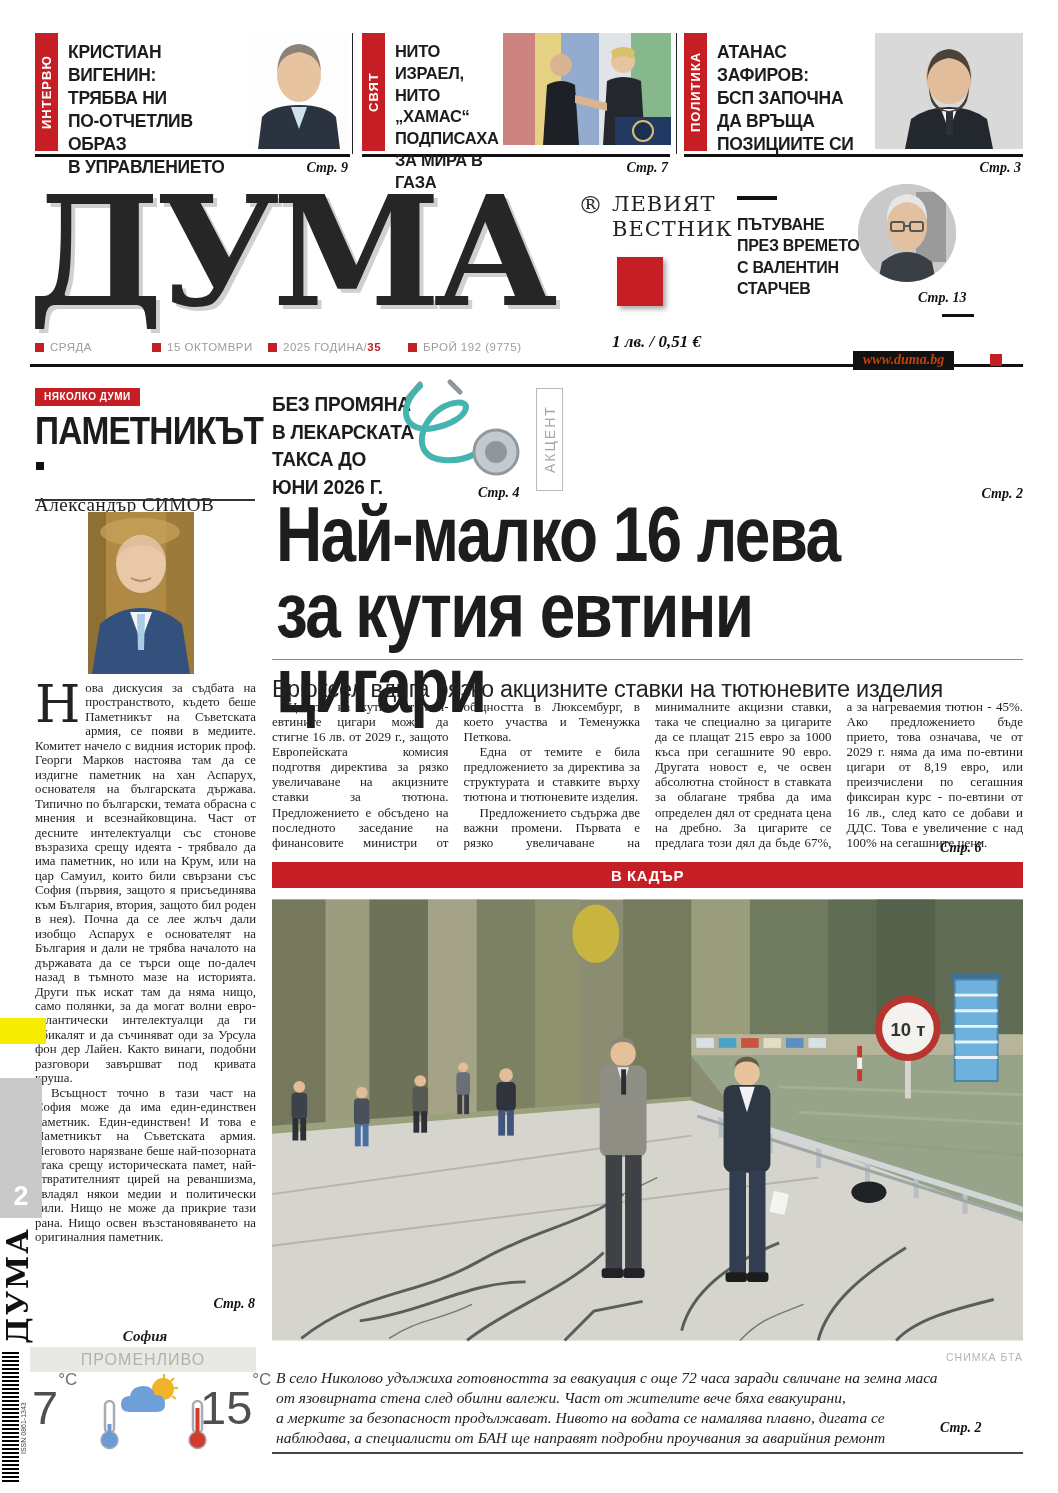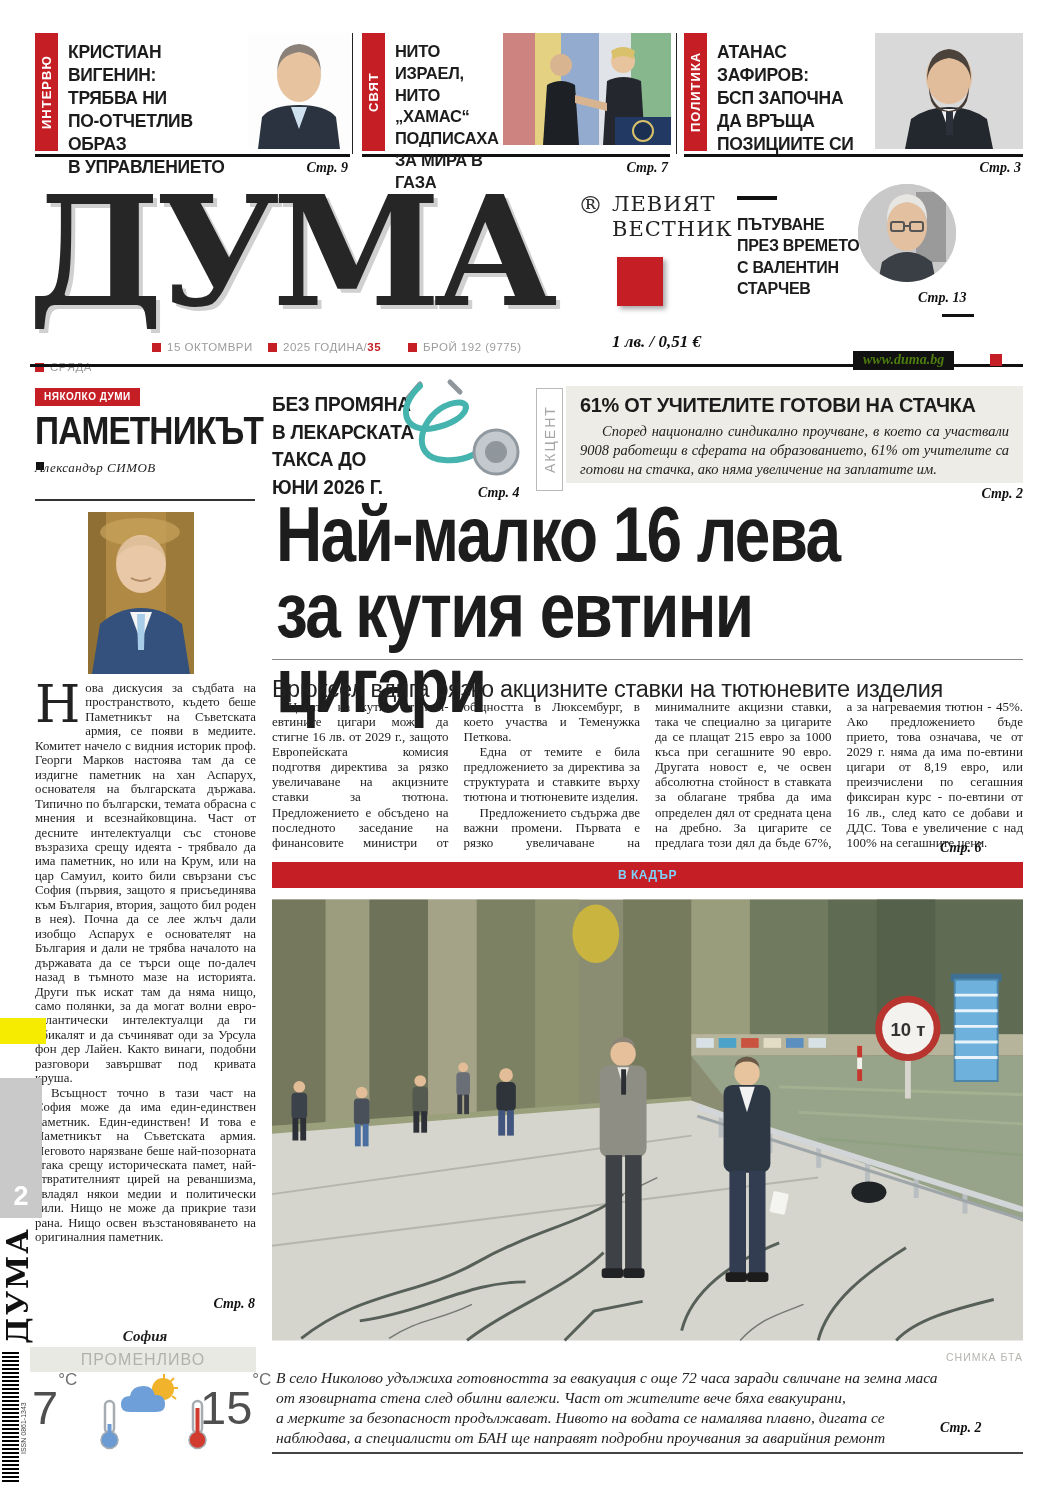--- a/index.html
+++ b/index.html
@@ -35,30 +35,30 @@
   #promo-title{left:737px;top:214px;font-weight:bold;font-size:16px;line-height:1.33;letter-spacing:-0.3px;}
   #promo-photo{left:858px;top:184px;width:98px;height:98px;border-radius:50%;overflow:hidden;background:#c9c9c9;}
   #promo-page{left:918px;top:290px;}
   #promo-dash2{left:942px;top:314px;width:32px;height:3px;background:#111;}
   .dl{position:absolute;top:341px;font-size:11.5px;color:#9c9c9c;letter-spacing:0.5px;}
   .dl .sq{display:inline-block;width:9px;height:9px;background:var(--red);margin-right:6px;vertical-align:-1px;}
   .dl .hl{color:var(--red);font-weight:bold;}
   #price{left:612px;top:332px;font-family:"Liberation Serif",serif;font-style:italic;font-weight:bold;
          font-size:17px;color:#111;}
   #head-rule{left:30px;top:364px;width:993px;height:3px;background:#111;}
-  #website{left:853px;top:351px;background:#111;color:#4d7c0f;padding:1px 10px 2px;
+  #website{left:853px;top:351px;background:#111;color:#c2410c;padding:1px 10px 2px;
            font-family:"Liberation Serif",serif;font-style:italic;font-weight:bold;font-size:14px;}
   #website-sq{left:990px;top:354px;width:12px;height:12px;background:var(--red);}
   
   #op-kicker{left:35px;top:388px;background:var(--red);color:#fff;font-weight:bold;font-size:10px;
              padding:3px 9px 4px;letter-spacing:0.5px;}
   #op-title{left:35px;top:410px;font-size:38px;font-weight:bold;letter-spacing:-1px;
             transform:scaleX(0.88);transform-origin:left top;}
   #op-bullet{left:36px;top:462px;width:8px;height:8px;background:#111;}
-  #op-author{left:35px;top:460px;font-family:"Liberation Serif",serif;font-style:italic;font-size:13px;letter-spacing:0.5px;}
+  #op-author{left:35px;top:494px;font-family:"Liberation Serif",serif;font-size:19px;letter-spacing:0.5px;}
   #op-rule{left:35px;top:499px;width:220px;height:2px;background:#333;}
   #op-photo{left:88px;top:512px;width:106px;height:162px;overflow:hidden;}
   #op-body{left:35px;top:681px;width:221px;height:612px;overflow:hidden;
            font-family:"Liberation Serif",serif;font-size:12.8px;line-height:1.13;text-align:justify;color:#222;}
   #op-body p{margin:0;}
   #op-body p + p{text-indent:16px;}
   .dropcap{float:left;font-family:"DejaVu Serif",serif;font-size:52px;line-height:42px;padding:2px 5px 0 0;}
   #op-page{left:35px;top:1296px;width:220px;text-align:right;}
   
   #wx-city{left:35px;top:1328px;width:220px;text-align:center;font-family:"Liberation Serif",serif;
@@ -94,22 +94,22 @@
   #akcent-page{left:566px;top:486px;width:457px;text-align:right;}
   #headline{left:276px;top:497px;font-weight:bold;font-size:78px;line-height:0.97;letter-spacing:-2px;
             color:#1d1d1d;transform:scaleX(0.82);transform-origin:left top;}
   #subhead{left:272px;top:659px;width:751px;border-top:1px solid #888;padding-top:16px;
            font-size:23.5px;color:#222;letter-spacing:-0.3px;}
   #bodycols{left:272px;top:699px;width:751px;height:164px;column-count:4;column-gap:15px;column-fill:auto;
             overflow:hidden;font-family:"Liberation Serif",serif;font-size:13px;line-height:1.16;
             text-align:justify;color:#222;}
   #bodycols p{margin:0;text-indent:16px;}
   #main-page{left:940px;top:840px;}
-  #photo-band{left:272px;top:862px;width:751px;height:26px;background:var(--red);color:#7dd3fc;
-              display:flex;align-items:center;justify-content:center;font-weight:bold;font-size:12px;letter-spacing:0.5px;}
+  #photo-band{left:272px;top:862px;width:751px;height:26px;background:var(--red);color:#ffffff;
+              display:flex;align-items:center;justify-content:center;font-weight:bold;font-size:15px;letter-spacing:0.5px;}
   #main-photo{left:272px;top:894px;width:751px;height:452px;overflow:hidden;}
   #photo-credit{left:272px;top:1351px;width:751px;text-align:right;font-size:10.5px;color:#b5b5b0;letter-spacing:1px;}
   #caption{left:276px;top:1368px;width:700px;font-family:"Liberation Serif",serif;font-style:italic;
            font-size:15.5px;line-height:1.3;color:#222;}
   #caption-page{left:940px;top:1420px;}
   #bottom-rule{left:272px;top:1452px;width:751px;height:2px;background:#444;}
 </style>
 </head>
 <body>
 
@@ -212,21 +212,21 @@
       <ellipse cx="49" cy="42" rx="20" ry="25" fill="#e3c0a0"></ellipse>
       <path d="M29 38 Q28 12 49 10 Q70 12 69 38 Q66 20 49 18 Q32 20 29 38" fill="#e8e6e2"></path>
       <rect x="33" y="38" width="13" height="9" rx="2" fill="none" stroke="#555" stroke-width="2"></rect>
       <rect x="52" y="38" width="13" height="9" rx="2" fill="none" stroke="#555" stroke-width="2"></rect>
       <line x1="46" y1="42" x2="52" y2="42" stroke="#555" stroke-width="2"></line>
     </svg>
   </div>
   <div id="promo-page" class="abs pageref">Стр. 13</div>
   <div id="promo-dash2" class="abs"></div>
 
-  <span class="dl" style="left:35px;margin-top:20px;"><span class="sq"></span><span>СРЯДА</span></span>
+  <span class="dl" style="left:35px;"><span class="sq"></span><span>СРЯДА</span></span>
   <span class="dl" style="left:152px;"><span class="sq"></span><span>15 ОКТОМВРИ</span></span>
   <span class="dl" style="left:268px;"><span class="sq"></span><span>2025 ГОДИНА/</span><span class="hl">35</span></span>
   <span class="dl" style="left:408px;"><span class="sq"></span><span>БРОЙ 192 (9775)</span></span>
   <div id="price" class="abs">1 лв. / 0,51 €</div>
 
   <div id="head-rule" class="abs"></div>
   <div id="website" class="abs">www.duma.bg</div>
   <div id="website-sq" class="abs"></div>
 
   <div id="op-kicker" class="abs">НЯКОЛКО ДУМИ</div>
@@ -302,24 +302,20 @@
       <line x1="20" y1="22" x2="32" y2="8" stroke="#8f979d" stroke-width="5" stroke-linecap="round"></line>
       <line x1="62" y1="6" x2="72" y2="16" stroke="#8f979d" stroke-width="5" stroke-linecap="round"></line>
       <path d="M32 10 C 8 32, 16 58, 46 52 C 82 45, 88 20, 62 28 C 32 38, 20 82, 56 84 C 82 86, 94 74, 102 64" fill="none" stroke="#45b3ae" stroke-width="6" stroke-linecap="round"></path>
       <circle cx="108" cy="76" r="22" fill="#c3c9cd" stroke="#9199a0" stroke-width="3"></circle>
       <circle cx="108" cy="76" r="11" fill="#8f979d"></circle>
     </svg>
   </div>
   <div id="med-page" class="abs pageref">Стр. 4</div>
 
   <div id="akcent-label" class="abs vlabel">АКЦЕНТ</div>
-  <div id="akcent-box" class="abs">
-    <div id="akcent-title">61% ОТ УЧИТЕЛИТЕ ГОТОВИ НА СТАЧКА</div>
-    <div id="akcent-text">Според национално синдикално проучване, в което са участвали 9008 работещи в сферата на образованието, 61% от учителите са готови на стачка, ако няма увеличение на заплатите им.</div>
-  </div>
   <div id="akcent-page" class="abs pageref">Стр. 2</div>
 
   <div id="headline" class="abs pre">Най-малко 16 лева
 за кутия евтини цигари</div>
   <div id="subhead" class="abs">Брюксел вдига рязко акцизните ставки на тютюневите изделия</div>
   <div id="bodycols" class="abs">
     <p>Цената на кутия от най-евтините цигари може да стигне 16 лв. от 2029 г., защото Европейската комисия подготвя директива за рязко увеличаване на акцизните ставки за тютюна. Предложението е обсъдено на последното заседание на финансовите министри от общността в Люксембург, в което участва и Теменужка Петкова.</p>
     <p>Една от темите е била предложението за директива за структурата и ставките върху тютюна и тютюневите изделия.</p>
     <p>Предложението съдържа две важни промени. Първата е рязко увеличаване на минималните акцизни ставки, така че специално за цигарите да се плащат 215 евро за 1000 къса при сегашните 90 евро. Другата новост е, че освен абсолютна стойност в ставката за облагане трябва да има определен дял от средната цена на дребно. За цигарите се предлага този дял да бъде 67%, а за нагреваемия тютюн - 45%. Ако предложението бъде прието, това означава, че от 2029 г. няма да има по-евтини цигари от 8,19 евро, или преизчислени по сегашния фиксиран курс - по-евтини от 16 лв., след като се добави и ДДС. Това е увеличение с над 100% на сегашните цени.</p>
   </div>

